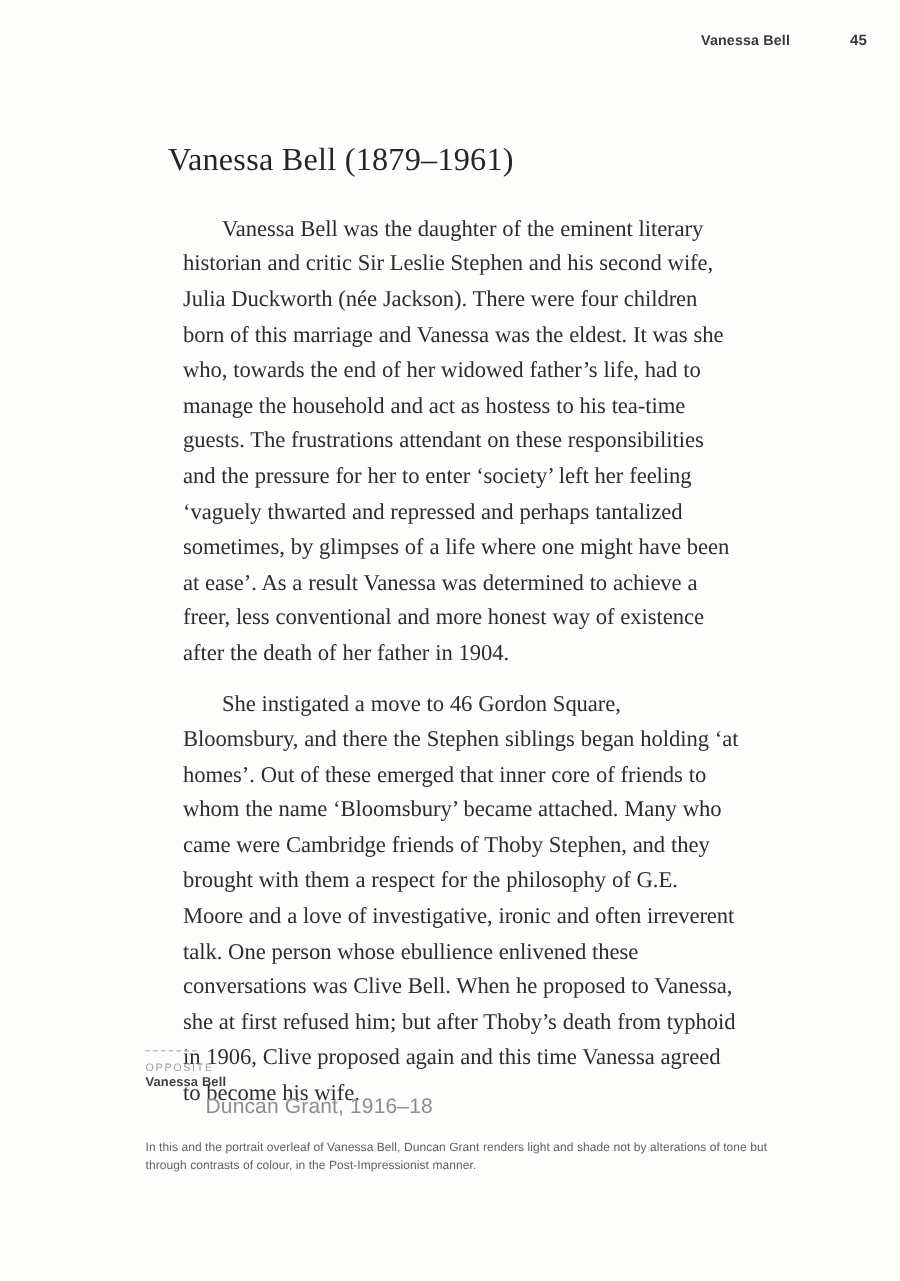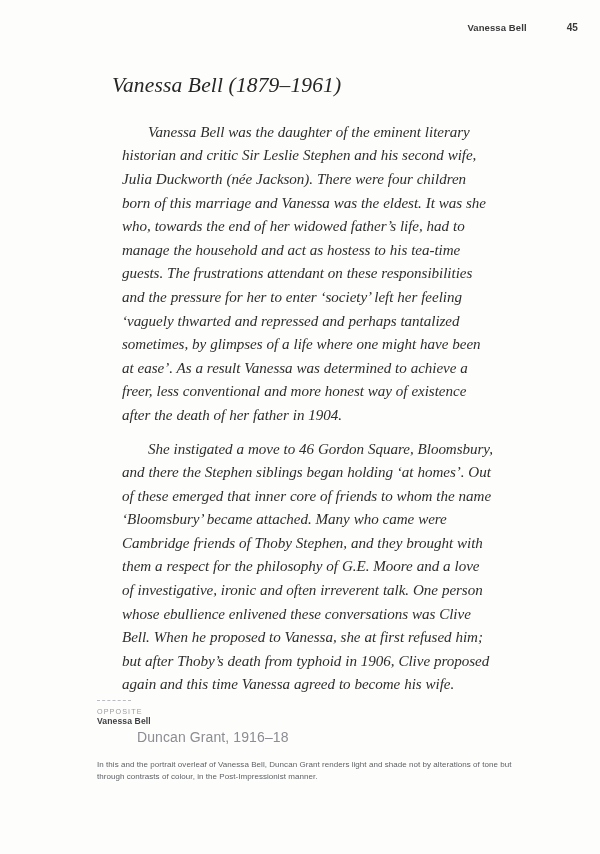--- a/index.html
+++ b/index.html
@@ -41,23 +41,22 @@
     font-size: 10px;
     font-weight: bold;
     color: #3a3a3a;
     margin-left: 33px;
   }
 
   
   .textblock {
     position: absolute;
     left: 112px;
-    top: 73px;
+    top: 94px;
     width: 392px;
-    font-style: italic;
   }
 
   h1.chapter-title {
     margin: 0 0 22px 0;
     font-family: "Liberation Serif", "DejaVu Serif", serif;
     font-size: 21.5px;
     font-weight: normal;
     letter-spacing: 0.15px;
     color: #262626;
     line-height: 1.2;

